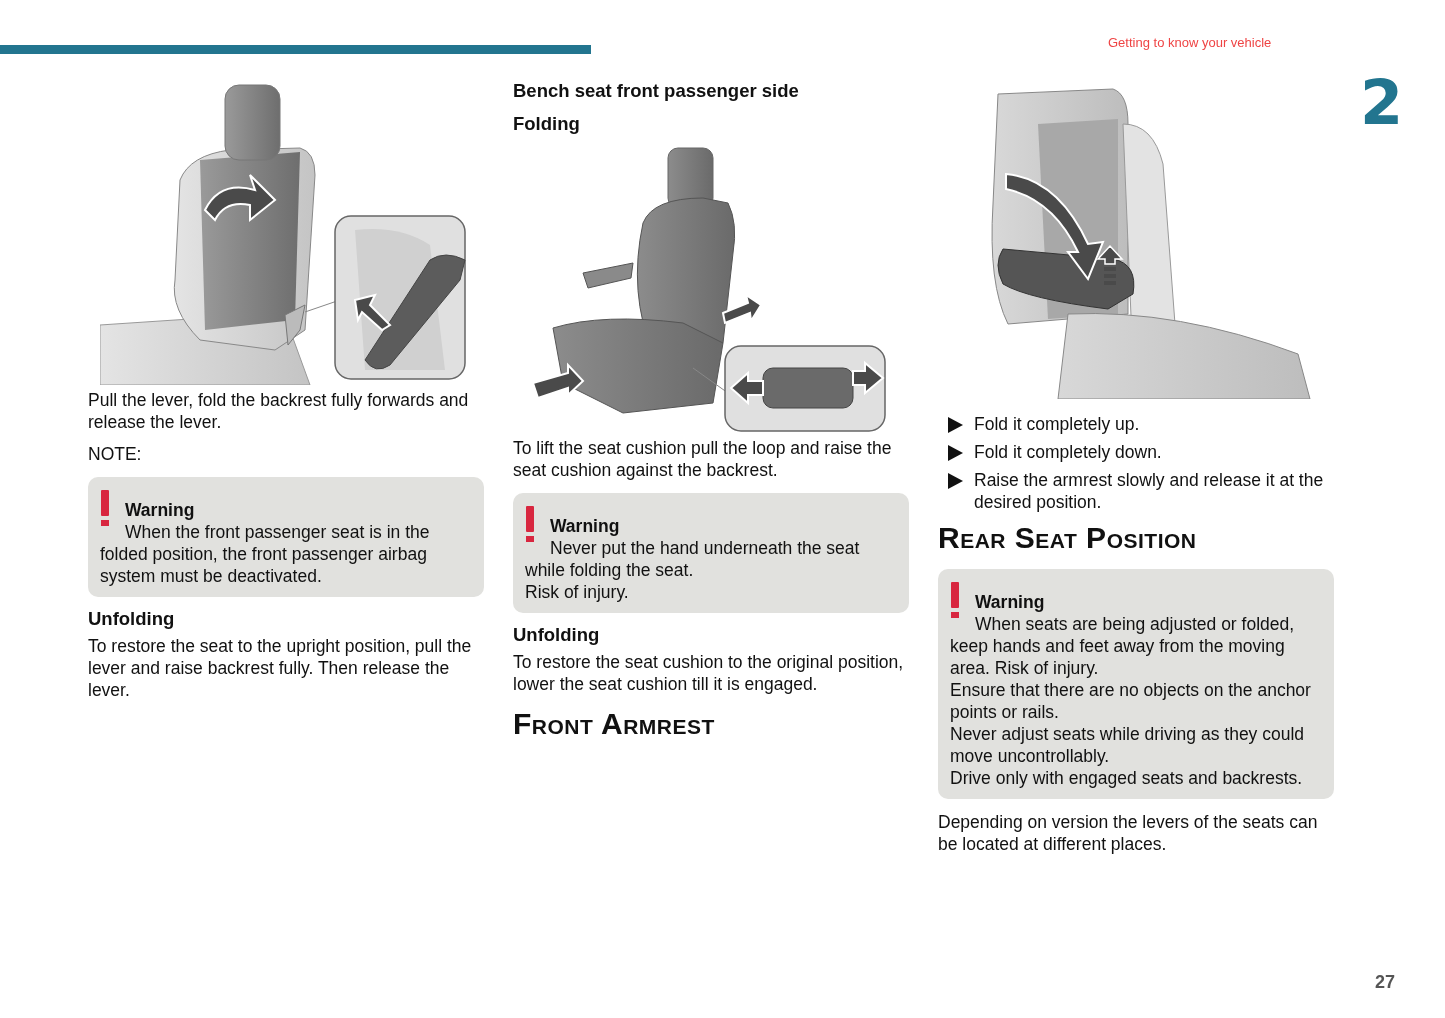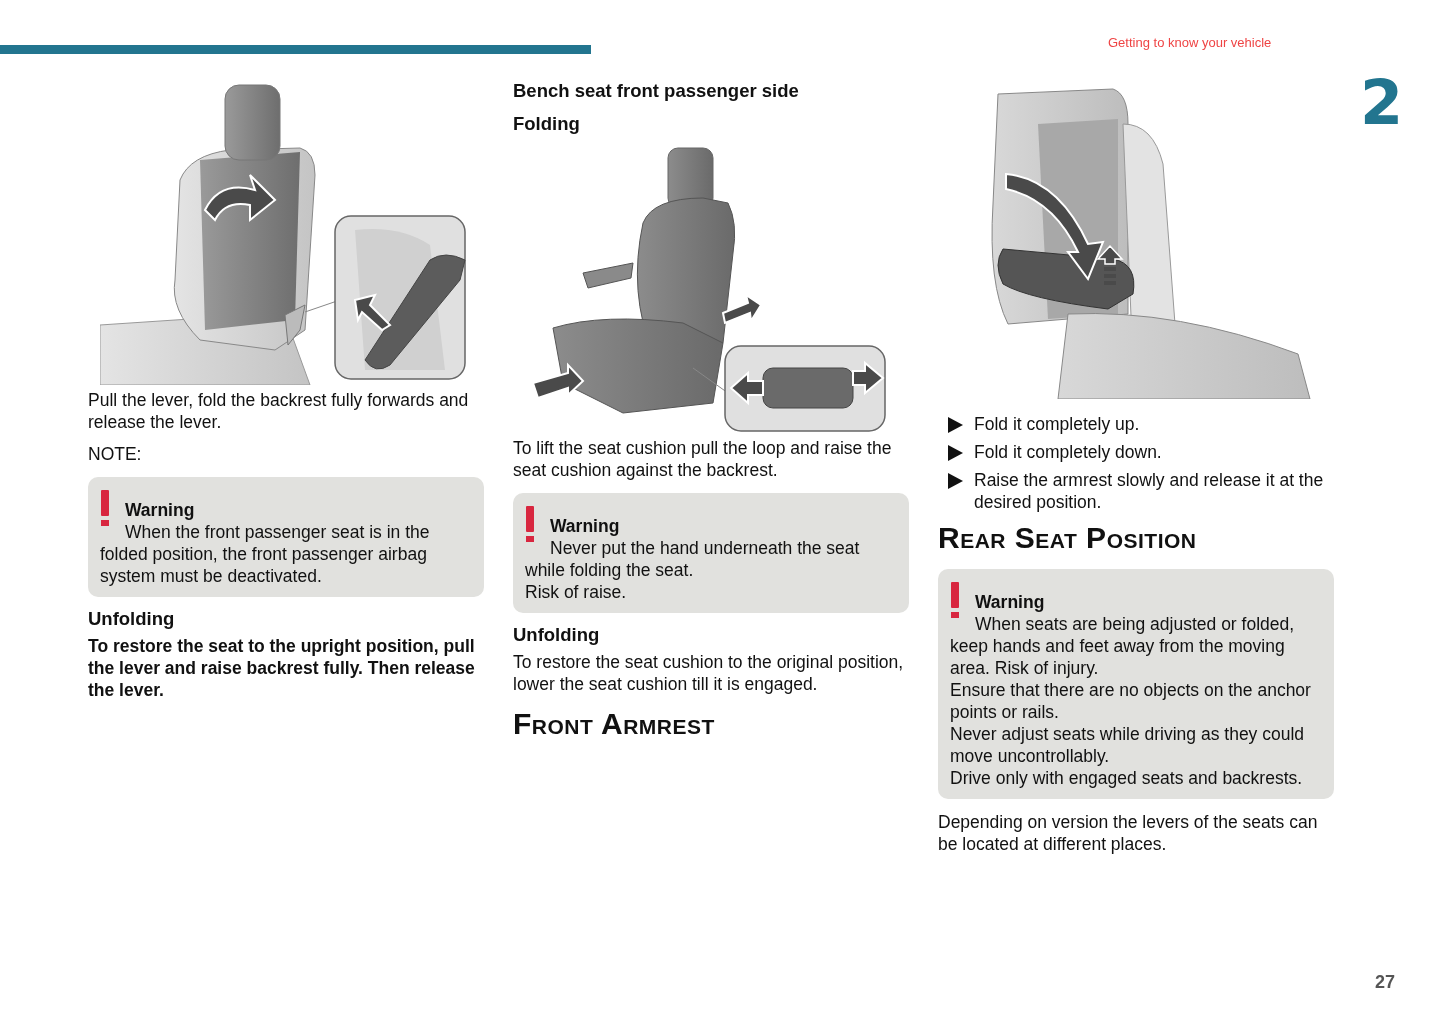--- a/index.html
+++ b/index.html
@@ -75,21 +75,21 @@
   <p class="note-title" style="margin-top:10px;">NOTE:</p>
   <div class="warn" style="margin-top:12px;">
     <span class="bang">
         <span class="bar"></span>
         <span class="dot"></span>
       </span>
     <span class="wtitle">Warning</span>
     <span class="first-line">When the front passenger seat is in the folded position, the front passenger airbag system must be deactivated.</span>
   </div>
   <p class="h-sub" style="margin-top:11px;">Unfolding</p>
-  <p style="margin-top:5px;font-weight:bold;">To restore the seat to the upright position, pull the lever and raise backrest fully. Then release the lever.</p>
+  <p style="margin-top:5px;">To restore the seat to the upright position, pull the lever and raise backrest fully. Then release the lever.</p>
 </div>
 
 <div class="col col2">
   <p class="h-sub">Bench seat front passenger side</p>
   <p class="h-sub" style="margin-top:11px;">Folding</p>
   <div class="figure" style="width:380px;height:290px;margin-top:8px;">
     <svg width="380" height="290" viewBox="0 0 380 290">
       <defs>
         <linearGradient id="g3" x1="0" x2="1">
             <stop offset="0" stop-color="#8c8c8c"></stop>
@@ -110,21 +110,21 @@
     </svg>
   </div>
   <p style="margin-top:4px;">To lift the seat cushion pull the loop and raise the seat cushion against the backrest.</p>
   <div class="warn" style="margin-top:12px;">
     <span class="bang">
         <span class="bar"></span>
         <span class="dot"></span>
       </span>
     <span class="wtitle">Warning</span>
     <span class="first-line">Never put the hand underneath the seat while folding the seat.</span>
-    <div>Risk of raise.</div>
+    <div>Risk of injury.</div>
   </div>
   <p class="h-sub" style="margin-top:11px;">Unfolding</p>
   <p style="margin-top:5px;">To restore the seat cushion to the original position, lower the seat cushion till it is engaged.</p>
   <p class="h-section" style="margin-top:12px;">Front Armrest</p>
 </div>
 
 <div class="col col3">
   <div class="figure" style="width:380px;height:315px;margin-top:4px;">
     <svg width="380" height="315" viewBox="0 0 380 315">
       <defs>

